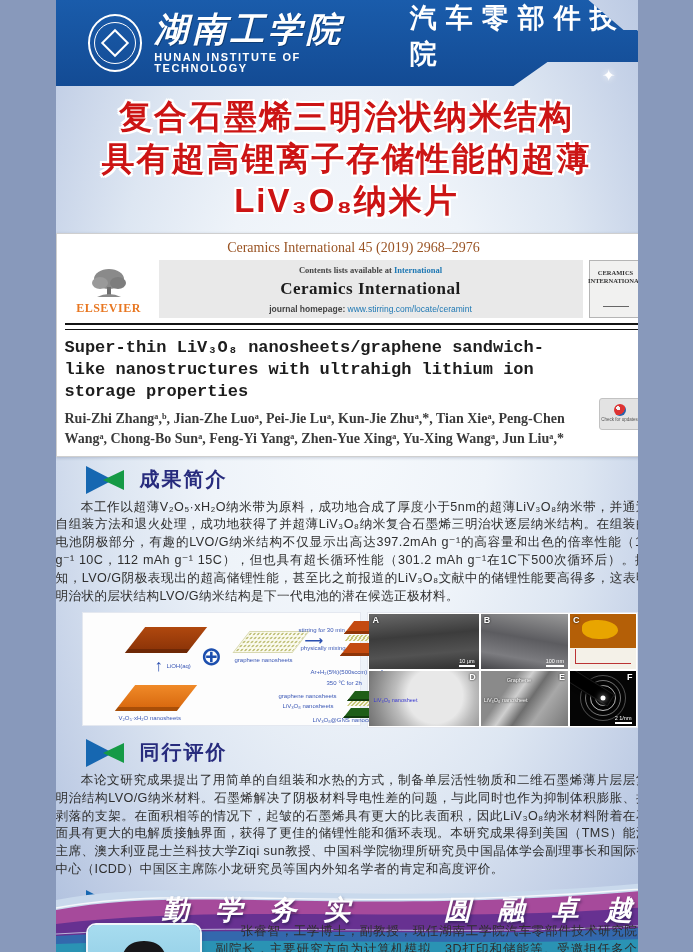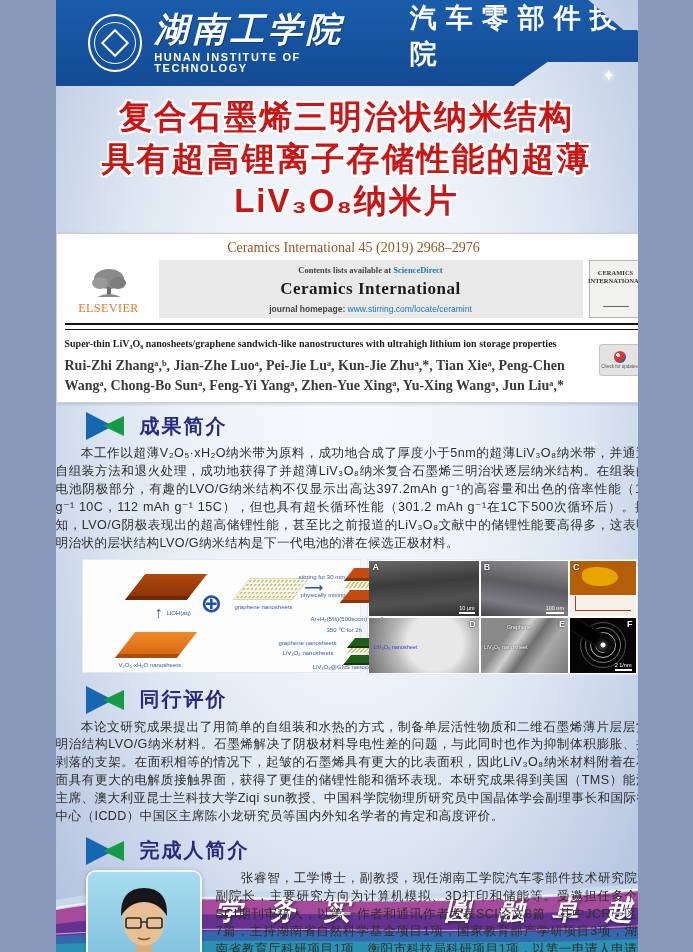--- a/index.html
+++ b/index.html
@@ -24,32 +24,32 @@
   .inst-cn{margin-left:26px;font-size:27px;font-weight:bold;letter-spacing:9px;margin-bottom:14px;}
   .sparkle{position:absolute;color:#ffffff;text-shadow:0 0 6px #fff;pointer-events:none;}
   
   .main-title{margin-top:96px;text-align:center;line-height:1.28;font-weight:bold;font-size:33px;color:#cc1414;letter-spacing:2px;
     text-shadow:-2px -2px 0 #fff,2px -2px 0 #fff,-2px 2px 0 #fff,2px 2px 0 #fff,0 -2px 0 #fff,0 2px 0 #fff,-2px 0 0 #fff,2px 0 0 #fff;}
   
   .journal-card{width:578px;margin:10px auto 0 auto;background:#fff;border:1px solid #cfcfcf;box-shadow:0 1px 3px rgba(60,80,120,.25);padding:4px 8px 6px 8px;position:relative;}
   .jc-citation{text-align:center;font-family:"Liberation Serif","DejaVu Serif",serif;font-size:14px;color:#9a5424;margin:2px 0 4px 0;}
   .jc-head{display:flex;align-items:stretch;gap:6px;}
   .jc-elsevier{width:88px;display:flex;flex-direction:column;align-items:center;justify-content:flex-end;padding-bottom:2px;}
-  .jc-elsevier .els-name{font-family:"Liberation Serif","DejaVu Serif",serif;color:#e87722;font-weight:normal;font-size:12px;letter-spacing:.5px;}
+  .jc-elsevier .els-name{font-family:"Liberation Serif","DejaVu Serif",serif;color:#e87722;font-weight:bold;font-size:12px;letter-spacing:.5px;}
   .jc-center{flex:1;background:#e9e9e9;text-align:center;padding:5px 4px 4px 4px;}
   .jc-contents{font-size:8.5px;color:#444;font-family:"Liberation Serif","DejaVu Serif",serif;font-weight:bold;}
   .jc-contents .lnk{color:#2079b4;}
   .jc-name{font-family:"Liberation Serif","DejaVu Serif",serif;font-weight:bold;font-size:17px;color:#1c1c1c;margin:4px 0 5px 0;letter-spacing:.5px;}
   .jc-homepage{font-size:8.5px;color:#444;font-weight:bold;}
   .jc-homepage .lnk{color:#2079b4;font-weight:normal;}
   .jc-cover{width:52px;border:1px solid #b5b5b5;background:#f1f1f0;display:flex;flex-direction:column;align-items:center;padding-top:8px;}
   .jc-cover .cov-t{font-family:"Liberation Serif","DejaVu Serif",serif;font-weight:bold;font-size:6.5px;color:#333;line-height:1.2;text-align:center;}
   .jc-cover .cov-line{width:26px;border-top:1px solid #666;margin-top:22px;}
   .jc-rule{height:4px;border-top:2.5px solid #141414;border-bottom:1px solid #141414;margin:5px 0 7px 0;}
-  .jc-paper-title{font-family:Liberation Serif, serif;font-weight:bold;font-size:10px;color:#1d1d1d;line-height:1.3;padding-right:60px;}
+  .jc-paper-title{font-family:Liberation Mono, monospace;font-weight:bold;font-size:17px;color:#1d1d1d;line-height:1.3;padding-right:60px;}
   .jc-authors{font-family:"Liberation Serif","DejaVu Serif",serif;font-weight:bold;font-size:14px;color:#3a3a3a;margin-top:6px;line-height:1.45;padding-right:60px;}
   .jc-badge{position:absolute;right:10px;bottom:26px;width:40px;height:30px;background:#e3e3e3;border:1px solid #c2c2c2;border-radius:3px;display:flex;flex-direction:column;align-items:center;justify-content:center;}
   .jc-badge .dot{width:12px;height:12px;border-radius:50%;background:radial-gradient(circle at 35% 35%,#f2f2f2 0 18%,#d33 19% 60%,#2a5fa8 61% 100%);}
   .jc-badge .bt{font-size:4.5px;color:#555;margin-top:2px;text-align:center;line-height:1.1;}
   
   .section-head{display:flex;align-items:center;margin:10px 0 4px 30px;}
   .s1{margin-top:8px}
   .bowtie{position:relative;width:46px;height:30px;flex:0 0 aupx;}
   .bowtie .tb{position:absolute;left:0;top:1px;width:0;height:0;border-top:14px solid transparent;border-bottom:14px solid transparent;border-left:27px solid #1667b1;}
   .bowtie .tg{position:absolute;left:17px;top:5px;width:0;height:0;border-top:10px solid transparent;border-bottom:10px solid transparent;border-right:21px solid #159a46;}
@@ -124,21 +124,21 @@
           <ellipse cx="22" cy="12" rx="15" ry="10" fill="#8a8a8a"></ellipse>
           <ellipse cx="13" cy="16" rx="8" ry="6" fill="#9a9a9a"></ellipse>
           <ellipse cx="31" cy="16" rx="8" ry="6" fill="#7d7d7d"></ellipse>
           <rect x="20" y="20" width="4" height="10" fill="#6e6e6e"></rect>
           <path d="M10 30 Q22 24 34 30 Z" fill="#8a8a8a"></path>
         </svg>
         <div class="els-name">ELSEVIER</div>
       </div>
       <div class="jc-center">
         <div class="jc-contents">
-          <span>Contents lists available at </span><span class="lnk">ScienceDirect</span>
+          <span>Contents lists available at </span><span class="lnk">International</span>
         </div>
         <div class="jc-name">Ceramics International</div>
         <div class="jc-homepage">
           <span>journal homepage: </span><span class="lnk">www.stirring.com/locate/ceramint</span>
         </div>
       </div>
       <div class="jc-cover">
         <div class="cov-t">CERAMICS INTERNATIONAL</div>
         <div class="cov-line"></div>
       </div>

